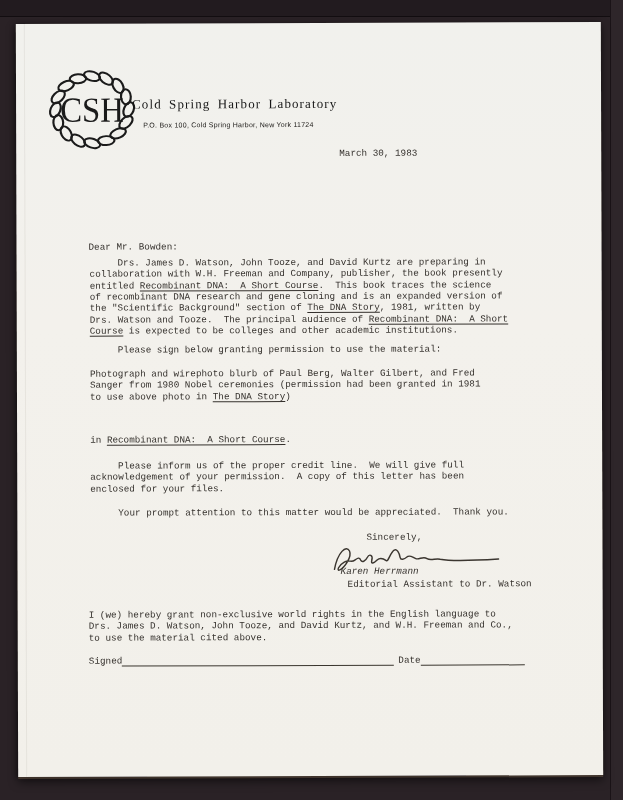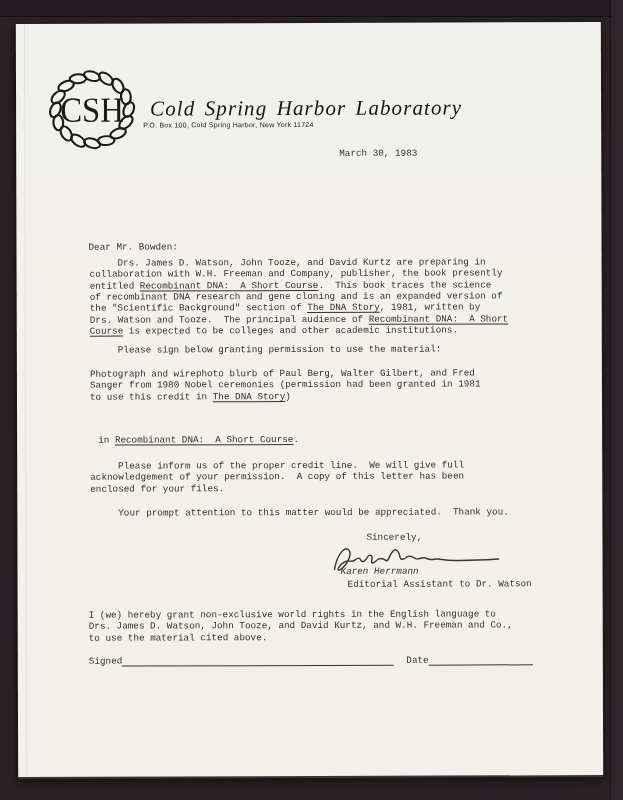--- a/index.html
+++ b/index.html
@@ -24,38 +24,38 @@
     position:absolute;
     font-family:"Liberation Mono","DejaVu Sans Mono",monospace;
     font-size:9.3px;line-height:11.35px;
     color:#34302c;white-space:pre;
     letter-spacing:0;
   }
   .tline{white-space:pre;}
   .u{text-decoration:underline;text-decoration-thickness:1px;text-underline-offset:2px;}
   
   .org-name{
-    position:absolute;left:134px;top:73px;
+    position:absolute;left:116px;top:73px;
     font-family:"Liberation Serif","DejaVu Serif",serif;
-    font-size:21px;letter-spacing:1.1px;word-spacing:3px;
-    color:#161616;white-space:pre;font-style:italic;
+    font-size:13px;letter-spacing:1.1px;word-spacing:3px;
+    color:#161616;white-space:pre;
   }
   .org-address{
     position:absolute;left:127px;top:98px;
     font-family:"Liberation Sans",sans-serif;
     font-size:7px;letter-spacing:.25px;
     color:#23211e;white-space:pre;
   }
   .logo{position:absolute;left:29px;top:43px;}
   
   .signed-row{position:absolute;left:71px;top:632px;display:flex;align-items:flex-end;}
   .blank{border-bottom:1px solid #3a362f;height:10px;}
   .blank.b1{width:272px;}
   .blank.b2{width:104px;}
-  .dlabel{margin-left:12px;}
+  .dlabel{margin-left:4px;}
   .sig{position:absolute;left:313px;top:519px;}
 </style>
 </head>
 <body>
 
 <div class="stage">
   <div class="mat-top"></div>
   <div class="mat-right"></div>
 
   <div class="paper">
@@ -88,23 +88,23 @@
 
     <div class="tw" style="left:323px;top:125px;">March 30, 1983</div>
 
 
     <div class="tw" style="left:72px;top:203px;margin-top:15px;">Dear Mr. Bowden:</div>
 
     <div class="tw" style="left:73px;top:234px;"><div class="tline"><span>     Drs. James D. Watson, John Tooze, and David Kurtz are preparing in</span></div><div class="tline"><span>collaboration with W.H. Freeman and Company, publisher, the book presently</span></div><div class="tline"><span>entitled </span><span class="u">Recombinant DNA:  A Short Course</span><span>.  This book traces the science</span></div><div class="tline"><span>of recombinant DNA research and gene cloning and is an expanded version of</span></div><div class="tline"><span>the "Scientific Background" section of </span><span class="u">The DNA Story</span><span>, 1981, written by</span></div><div class="tline"><span>Drs. Watson and Tooze.  The principal audience of </span><span class="u">Recombinant DNA:  A Short</span></div><div class="tline"><span class="u">Course</span><span> is expected to be colleges and other academic institutions.</span></div></div>
 
     <div class="tw" style="left:73px;top:321px;"><div class="tline"><span>     Please sign below granting permission to use the material:</span></div></div>
 
-    <div class="tw" style="left:73px;top:345px;"><div class="tline"><span>Photograph and wirephoto blurb of Paul Berg, Walter Gilbert, and Fred</span></div><div class="tline"><span>Sanger from 1980 Nobel ceremonies (permission had been granted in 1981</span></div><div class="tline"><span>to use this credit in </span><span class="u">The DNA Story</span><span>)</span></div></div>
+    <div class="tw" style="left:73px;top:345px;"><div class="tline"><span>Photograph and wirephoto blurb of Paul Berg, Walter Gilbert, and Fred</span></div><div class="tline"><span>Sanger from 1980 Nobel ceremonies (permission had been granted in 1981</span></div><div class="tline"><span>to use above photo in </span><span class="u">The DNA Story</span><span>)</span></div></div>
 
-    <div class="tw" style="left:81px;top:411px;text-align:center;"><div class="tline"><span>in </span><span class="u">Recombinant DNA:  A Short Course</span><span>.</span></div></div>
+    <div class="tw" style="left:73px;top:411px;text-align:center;"><div class="tline"><span>in </span><span class="u">Recombinant DNA:  A Short Course</span><span>.</span></div></div>
 
     <div class="tw" style="left:73px;top:437px;"><div class="tline"><span>     Please inform us of the proper credit line.  We will give full</span></div><div class="tline"><span>acknowledgement of your permission.  A copy of this letter has been</span></div><div class="tline"><span>enclosed for your files.</span></div></div>
 
     <div class="tw" style="left:73px;top:484px;"><div class="tline"><span>     Your prompt attention to this matter would be appreciated.  Thank you.</span></div></div>
 
     <div class="tw" style="left:321px;top:509px;margin-left:28px;">Sincerely,</div>
 
     <svg class="sig" width="172" height="30" viewBox="0 0 262 46" preserveAspectRatio="none">
       <path d="M6 42 C 11 16, 24 4, 29 14 C 33 23, 21 40, 14 43 C 9 45, 12 36, 21 31 C 28 27, 32 32, 37 28
                C 41 25, 44 23, 46 28 C 48 32, 53 30, 56 24 C 59 18, 65 20, 63 28 C 61 35, 66 33, 71 28

